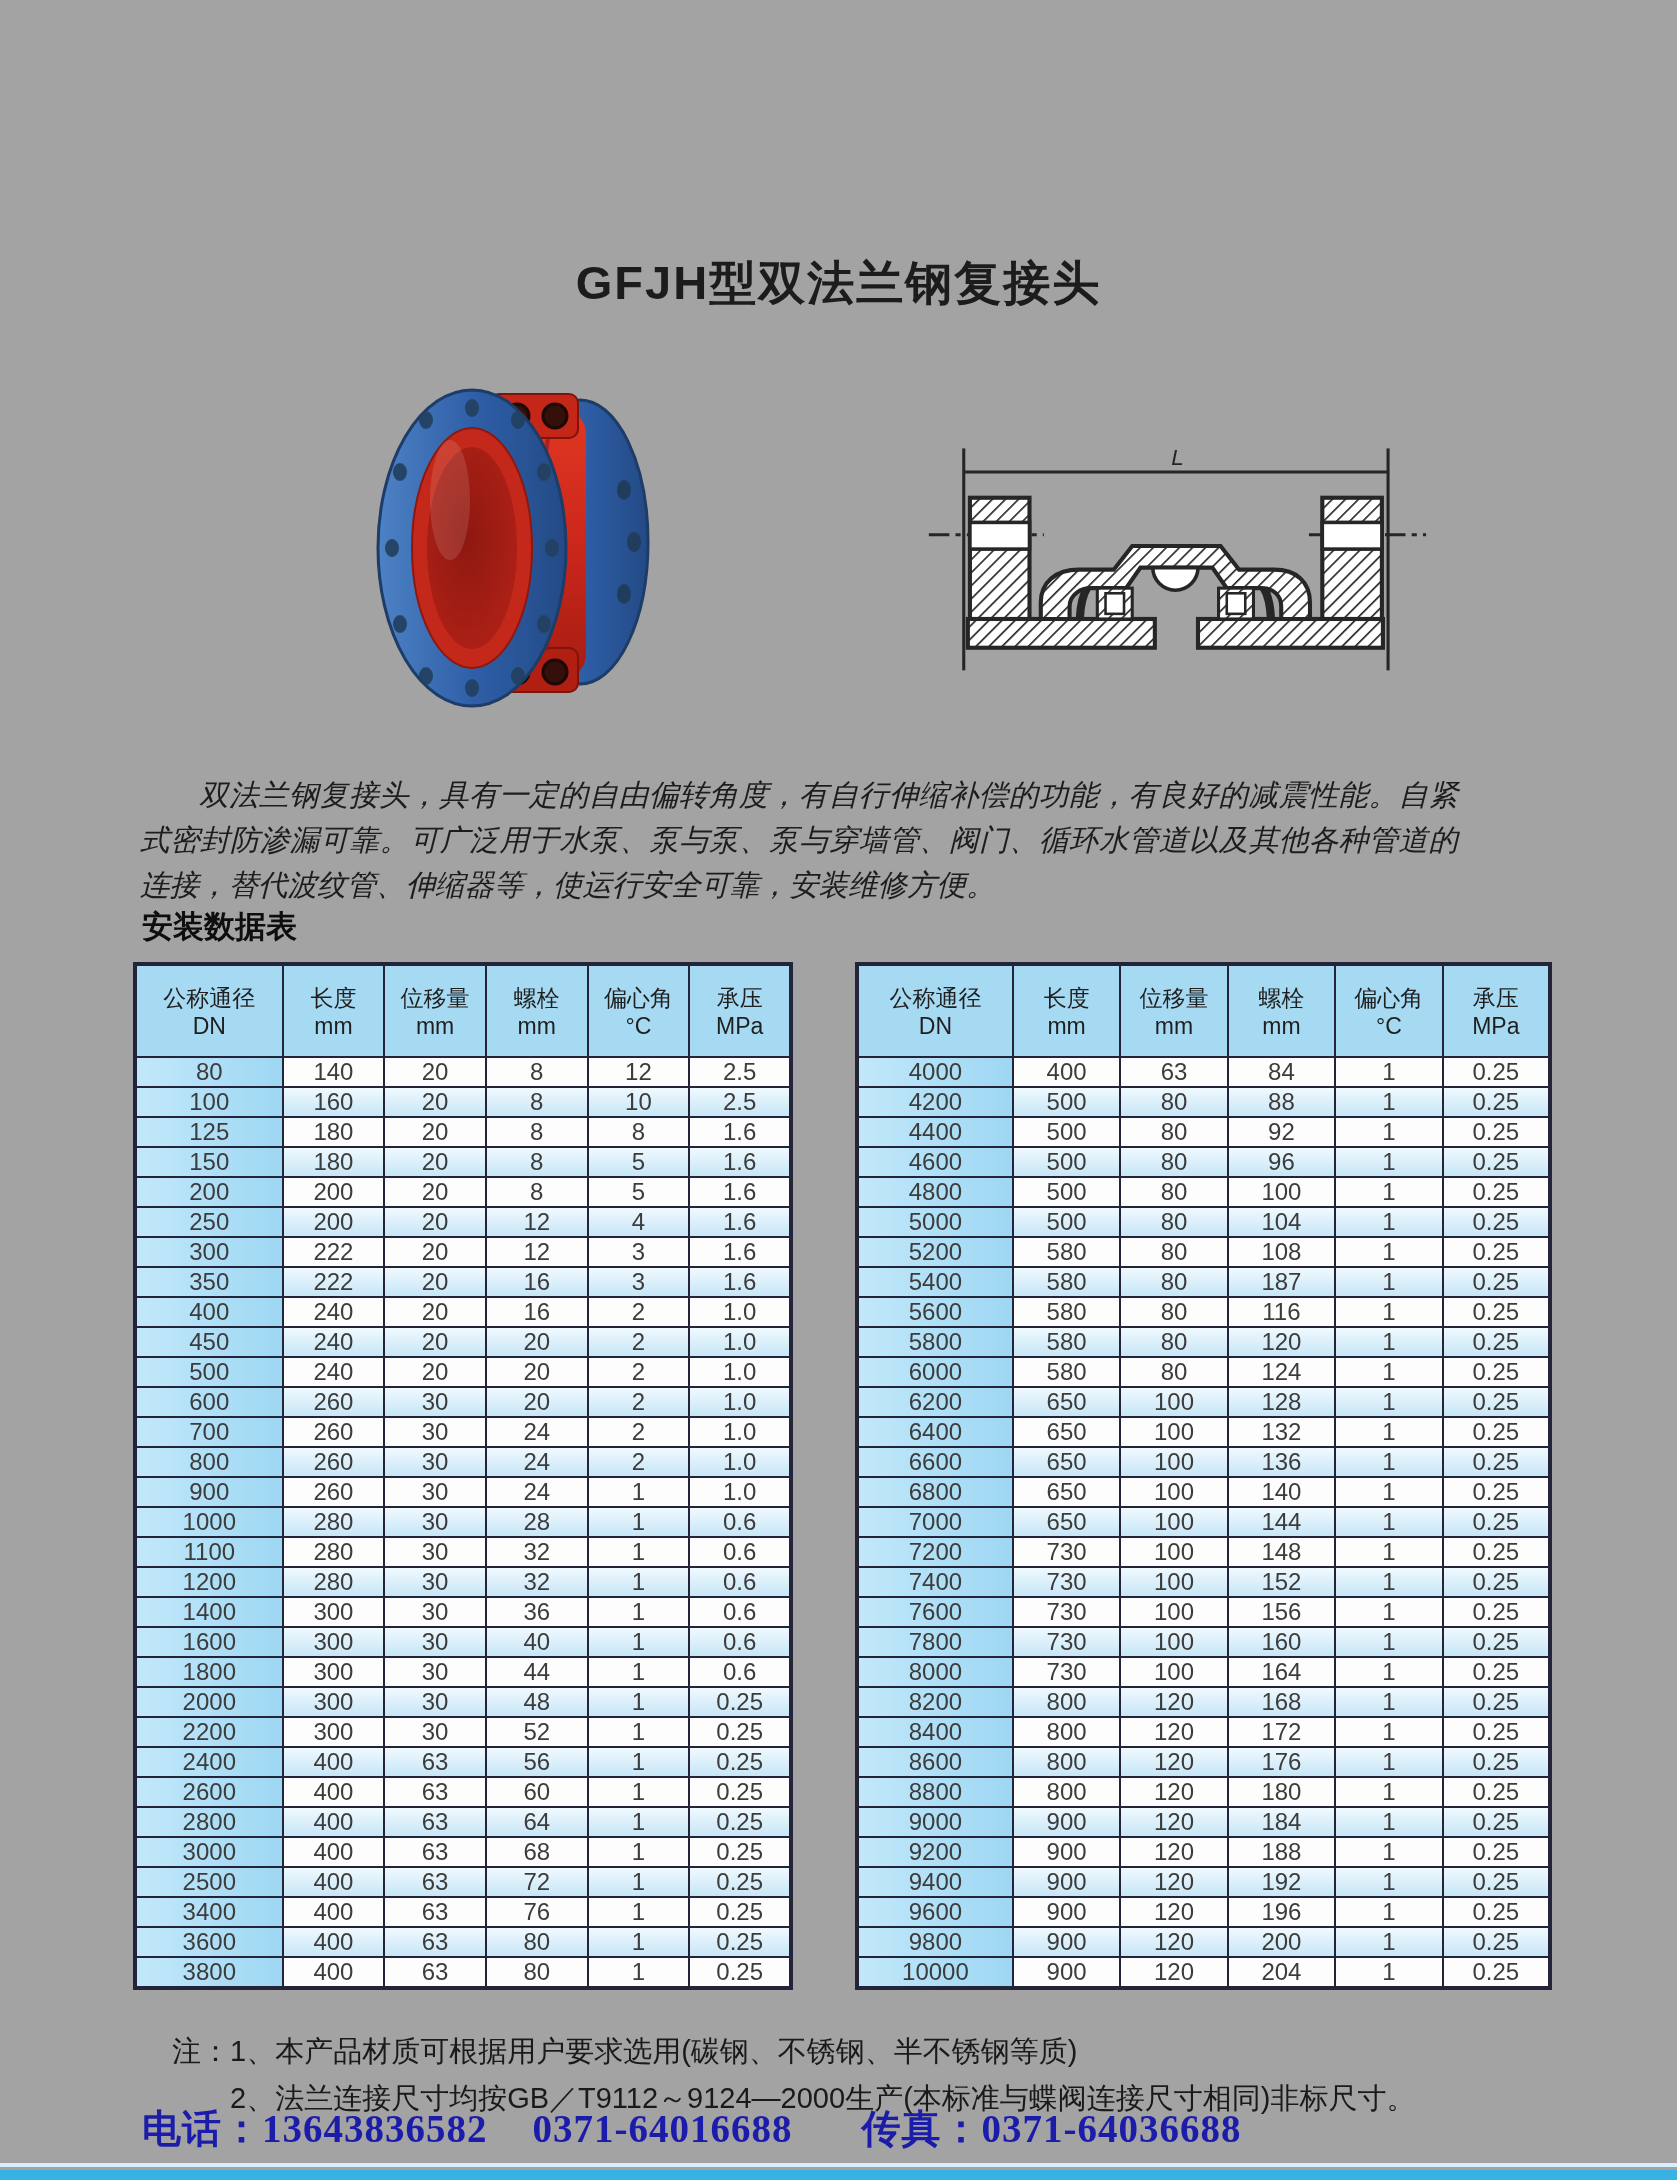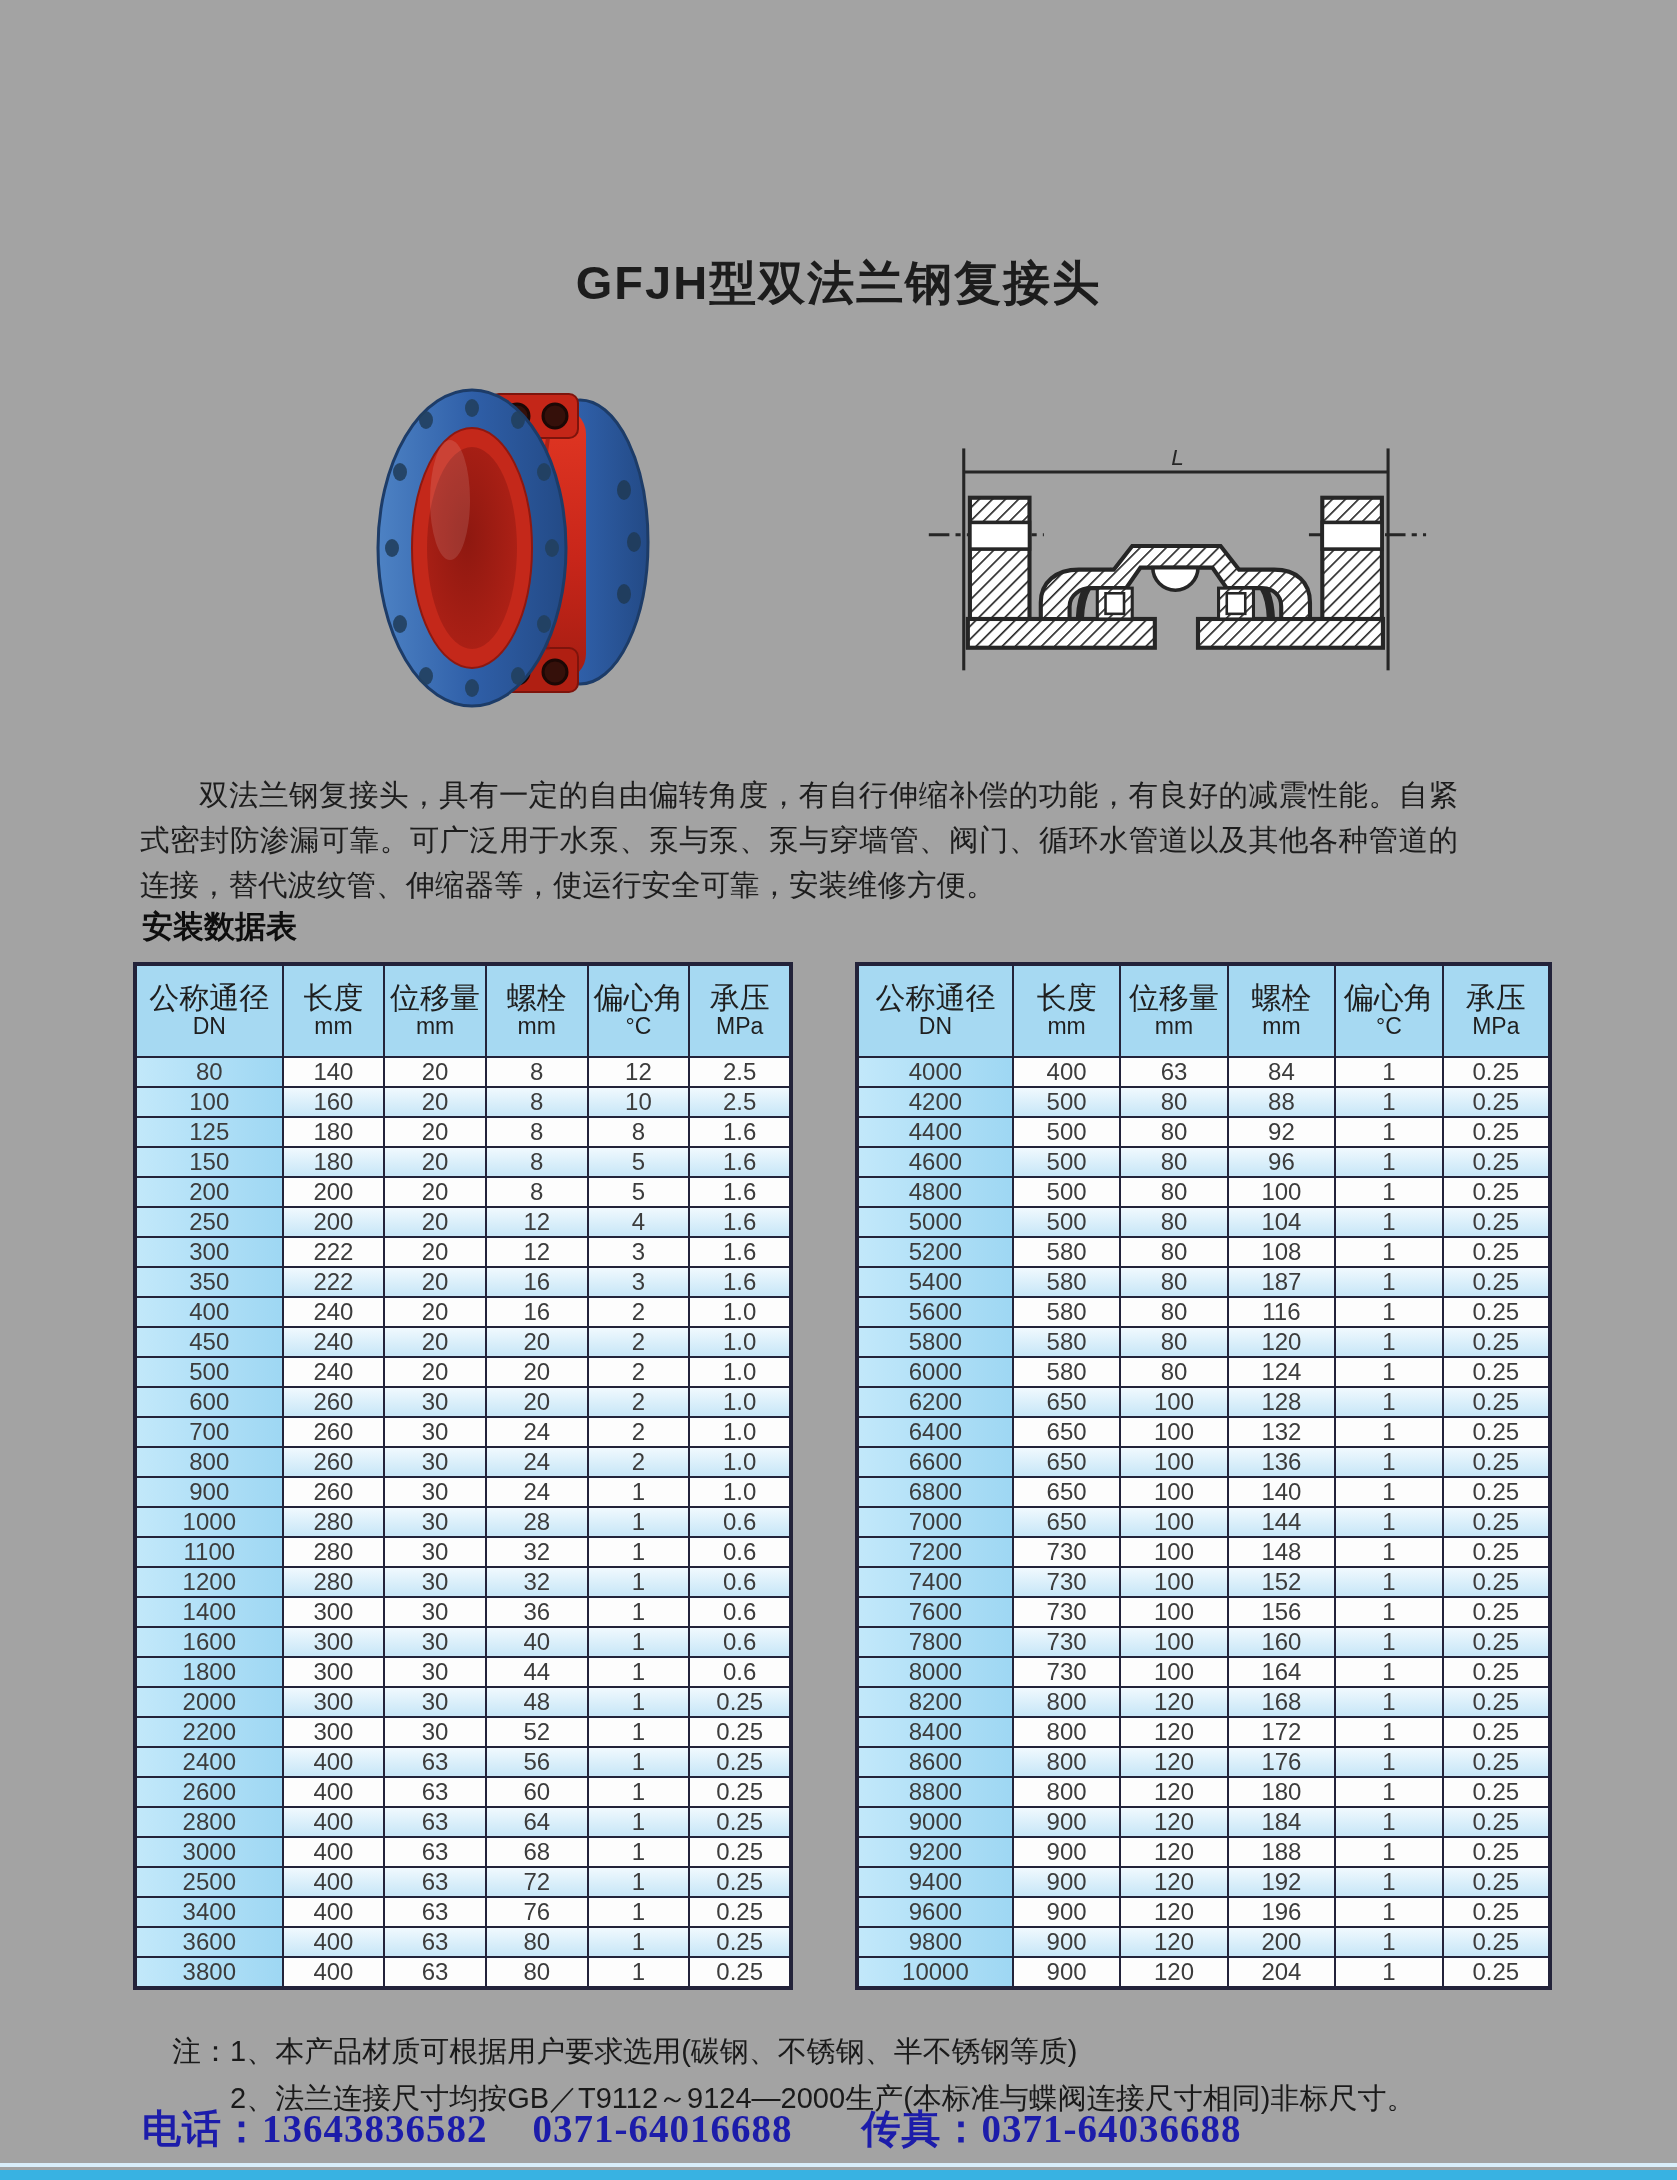--- a/index.html
+++ b/index.html
@@ -3,32 +3,32 @@
 <meta charset="utf-8">
 <style>
   html,body{margin:0;padding:0;background:#fff;}
   .page{position:relative;width:1677px;height:2180px;background:#a3a3a3;overflow:hidden;
         font-family:"Liberation Sans","DejaVu Sans",sans-serif;color:#222;}
   .title{position:absolute;top:252px;left:0;width:100%;text-align:center;
          font-size:47px;font-weight:bold;color:#1c1c1c;letter-spacing:2px;}
   .photo{position:absolute;left:372px;top:380px;width:278px;height:328px;}
   .drawing{position:absolute;left:912px;top:395px;width:535px;height:300px;}
   .intro{position:absolute;left:140px;top:772px;width:1318px;font-size:29.5px;
-         line-height:45px;text-indent:2em;color:#1d1d1d;text-align:justify;}
+         line-height:45px;text-indent:2em;color:#1d1d1d;text-align:justify;font-style:italic;}
   .section-label{position:absolute;left:142px;top:906px;font-size:31px;font-weight:bold;color:#0e0e0e;}
   table.spec{position:absolute;top:962px;border-collapse:collapse;table-layout:fixed;
              text-align:center;font-size:24px;color:#3c3c3c;background:#fff;
              border:4px solid #23233a;}
   table.spec.left{left:133px;width:660px;}
   table.spec.right{left:855px;width:697px;}
   table.spec th,table.spec td{border:2px solid #23233a;padding:0;overflow:hidden;white-space:nowrap;}
   table.spec col.c0{width:22.5%;}
   table.spec col.cn{width:15.5%;}
   table.spec thead th{background:#a6d9f2;height:90px;font-weight:normal;color:#1f1f1f;vertical-align:middle;}
-  table.spec thead .h1{font-size:30px;line-height:30px;}
+  table.spec thead .h1{font-size:23px;line-height:30px;}
   table.spec thead .h2{font-size:23px;line-height:27px;}
   table.spec tbody tr{height:30px;}
   table.spec tbody td{background:#fdfdfd;}
   table.spec tbody td:first-child{background:linear-gradient(90deg,#c2e8fa 0%,#9ed7f3 100%);}
   table.spec tbody tr.alt td:not(:first-child){background:linear-gradient(180deg,#f0f9fe 0%,#c7e6f7 100%);}
   .notes{position:absolute;left:172px;top:2028px;font-size:29px;line-height:47px;color:#1a1a1a;}
   .note-line2{margin-left:58px;}
   .contact{position:absolute;left:0;top:2102px;width:100%;box-sizing:border-box;padding-left:142px;
            font-family:"Liberation Serif","DejaVu Serif",serif;font-weight:bold;
            color:#1c1caa;font-size:39px;letter-spacing:1px;}

